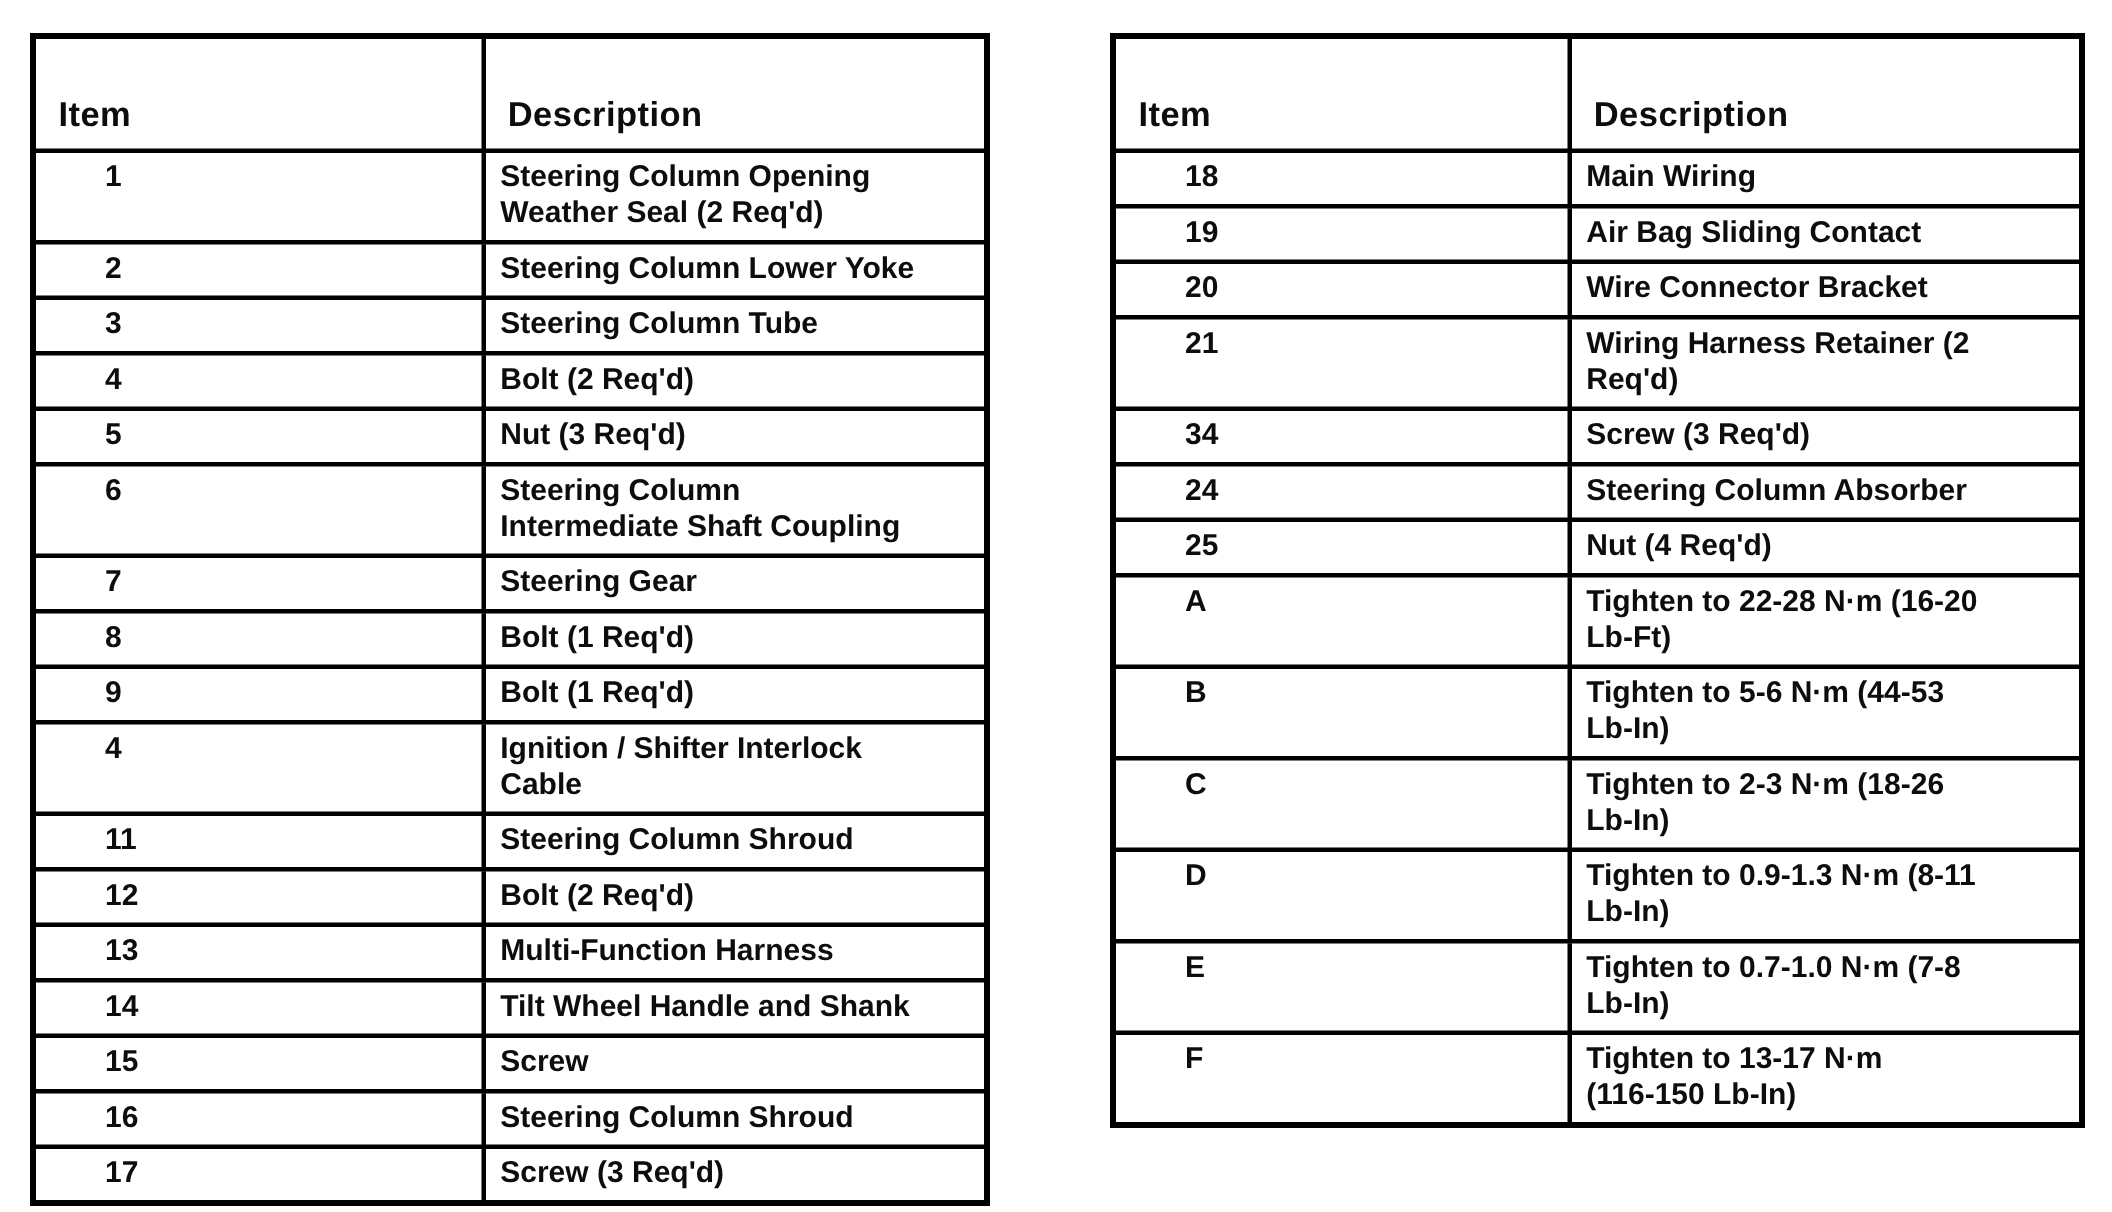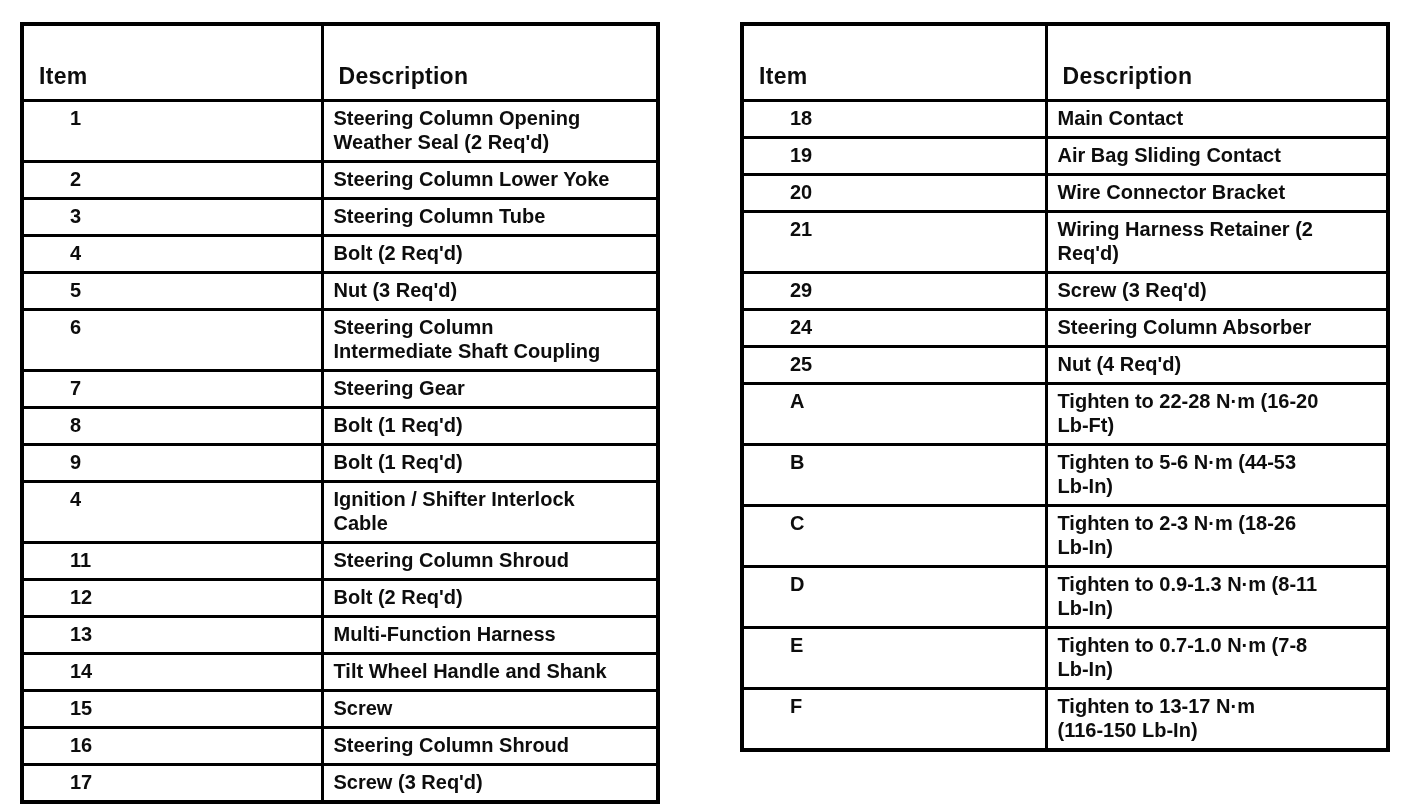--- a/index.html
+++ b/index.html
@@ -164,37 +164,37 @@
       </colgroup>
     <thead>
       <tr>
         <th>Item</th>
         <th>Description</th>
       </tr>
     </thead>
     <tbody>
       <tr class="single">
           <td class="item-cell">18</td>
-          <td class="desc-cell">Main Contact</td>
+          <td class="desc-cell">Main Wiring</td>
         </tr>
       <tr class="single">
           <td class="item-cell">19</td>
           <td class="desc-cell">Air Bag Sliding Contact</td>
         </tr>
       <tr class="single">
           <td class="item-cell">20</td>
           <td class="desc-cell">Wire Connector Bracket</td>
         </tr>
       <tr class="double">
           <td class="item-cell">21</td>
           <td class="desc-cell">Wiring Harness Retainer (2
 Req'd)</td>
         </tr>
       <tr class="single">
-          <td class="item-cell">29</td>
+          <td class="item-cell">34</td>
           <td class="desc-cell">Screw (3 Req'd)</td>
         </tr>
       <tr class="single">
           <td class="item-cell">24</td>
           <td class="desc-cell">Steering Column Absorber</td>
         </tr>
       <tr class="single">
           <td class="item-cell">25</td>
           <td class="desc-cell">Nut (4 Req'd)</td>
         </tr>

